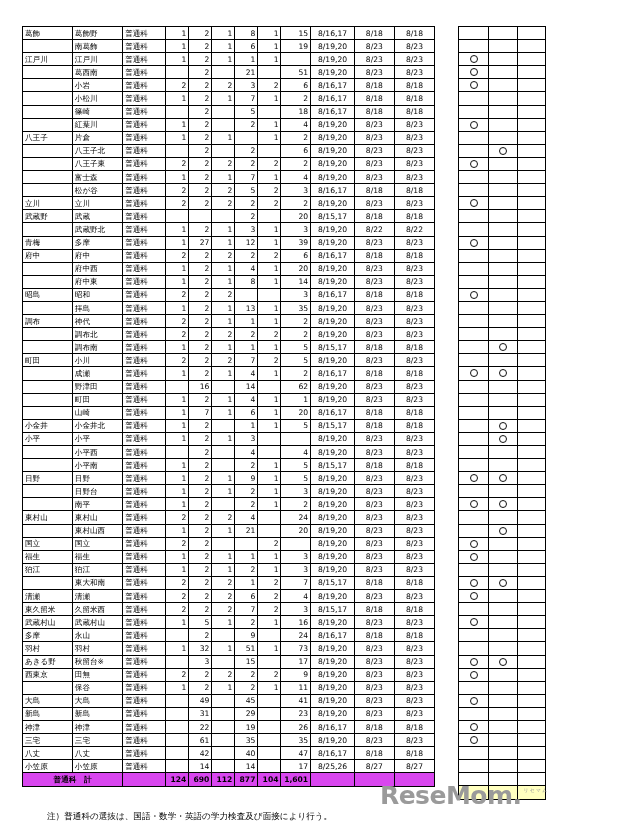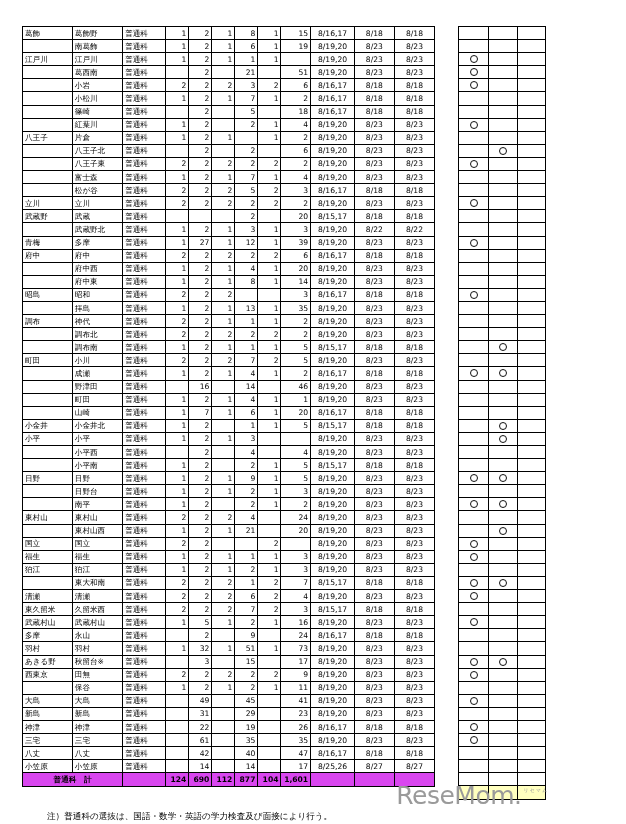--- a/index.html
+++ b/index.html
@@ -100,21 +100,21 @@
   
   .logo {
     position: absolute;
     right: 14px;
     bottom: 14px;
     text-align: right;
     color: #9a9a9a;
   }
   .logo .word {
     font-size: 25px;
-    font-weight: normal;
+    font-weight: bold;
     letter-spacing: -0.5px;
     font-family: "DejaVu Sans", "Liberation Sans", sans-serif;
     margin-left: 44px;
   }
   .logo .tm {
     font-size: 5px;
     letter-spacing: 1px;
     position: relative;
     top: -12px;
     left: 2px;
@@ -509,21 +509,21 @@
           </tr>
           <tr>
             <td class="c-city"></td>
             <td class="c-school">野津田</td>
             <td class="c-course">普通科</td>
             <td class="c-n sep-left"></td>
             <td class="c-n">16</td>
             <td class="c-n"></td>
             <td class="c-n">14</td>
             <td class="c-n"></td>
-            <td class="c-n-wide">46</td>
+            <td class="c-n-wide">62</td>
             <td class="c-date sep-left">8/19,20</td>
             <td class="c-date">8/23</td>
             <td class="c-date">8/23</td>
           </tr>
           <tr>
             <td class="c-city"></td>
             <td class="c-school">町田</td>
             <td class="c-course">普通科</td>
             <td class="c-n sep-left">1</td>
             <td class="c-n">2</td>

